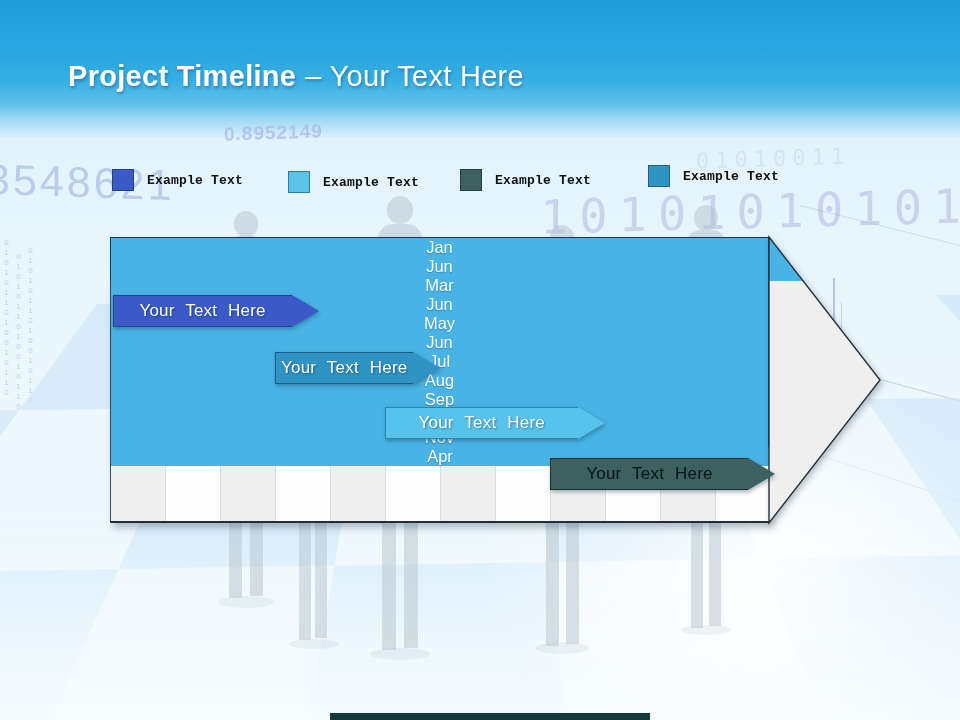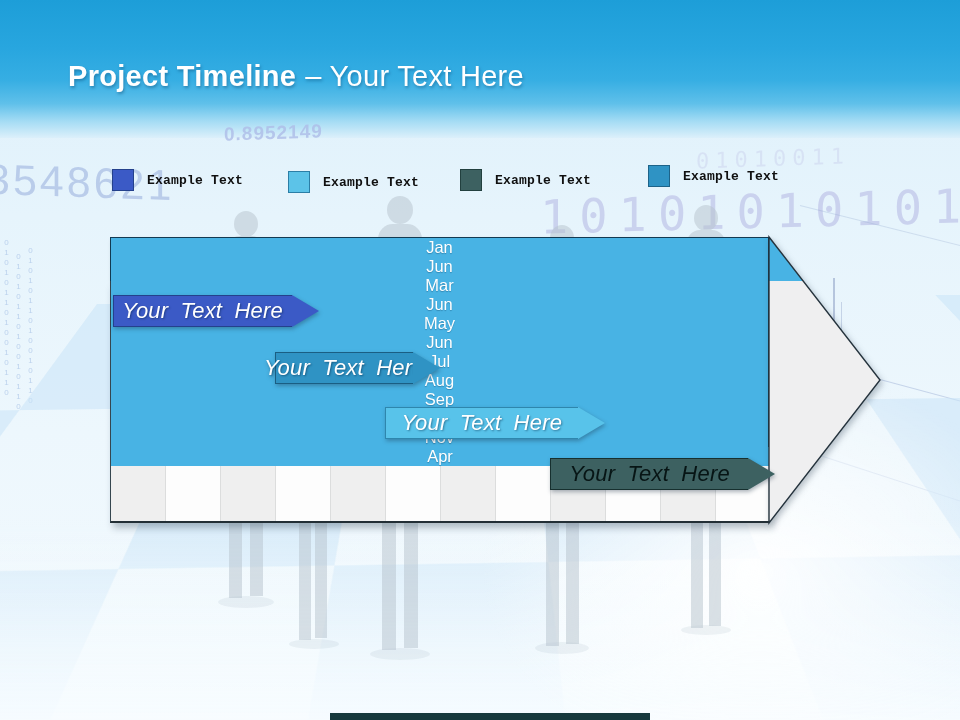--- a/index.html
+++ b/index.html
@@ -77,21 +77,21 @@
   .mcell{
     flex:1;display:flex;align-items:center;justify-content:center;
     background:var(--hdr,#48b3e4);color:#fff;font-size:16.5px;
     border-right:1px solid #123a52;text-shadow:0 1px 1px rgba(0,40,70,.3);
   }
   .mcell:last-child{border-right:none;}
   .arrow-svg{position:absolute;left:0;top:0;pointer-events:none;filter:drop-shadow(2px 3px 3px rgba(30,50,70,.3));}
   
   .bar{position:absolute;display:flex;filter:drop-shadow(1px 2px 2px rgba(20,40,60,.35));cursor:default;}
   .bar-rect{flex:1;display:flex;align-items:center;justify-content:center;border:1px solid;border-right:none;box-sizing:border-box;min-width:0;}
-  .bar-label{font-size:22px;word-spacing:6px;letter-spacing:.2px;white-space:nowrap;font-style:italic;}
+  .bar-label{font-size:17px;word-spacing:6px;letter-spacing:.2px;white-space:nowrap;}
   .bar-label.lt{text-shadow:1px 1px 2px rgba(0,30,60,.45);}
   .bar-tip{flex:none;width:0;height:0;border-top:16px solid transparent;border-bottom:16px solid transparent;border-left:27px solid;}
 </style>
 </head>
 <body>
 
 <div class="slide">
 
   <div class="bg-top"></div>
 

